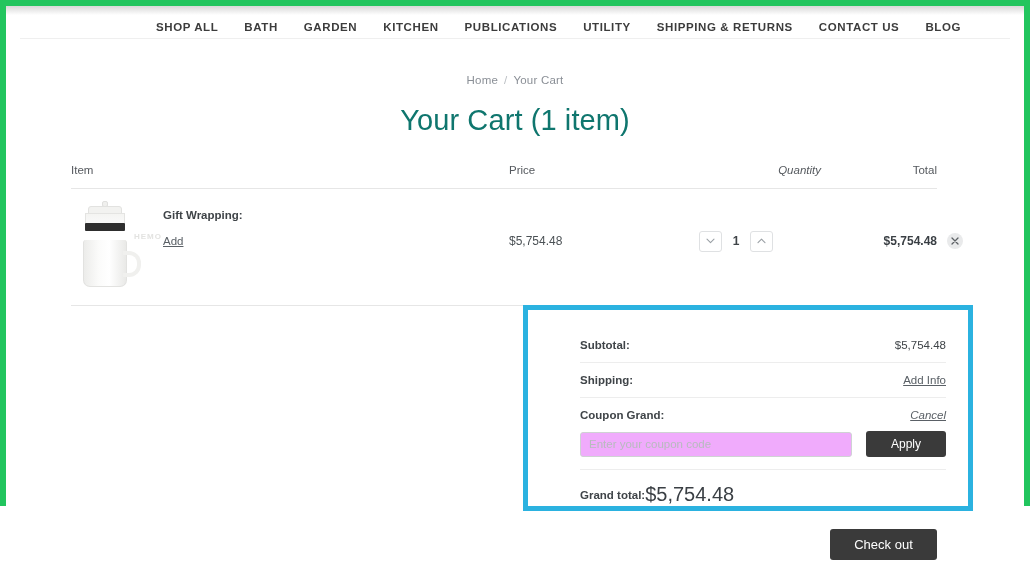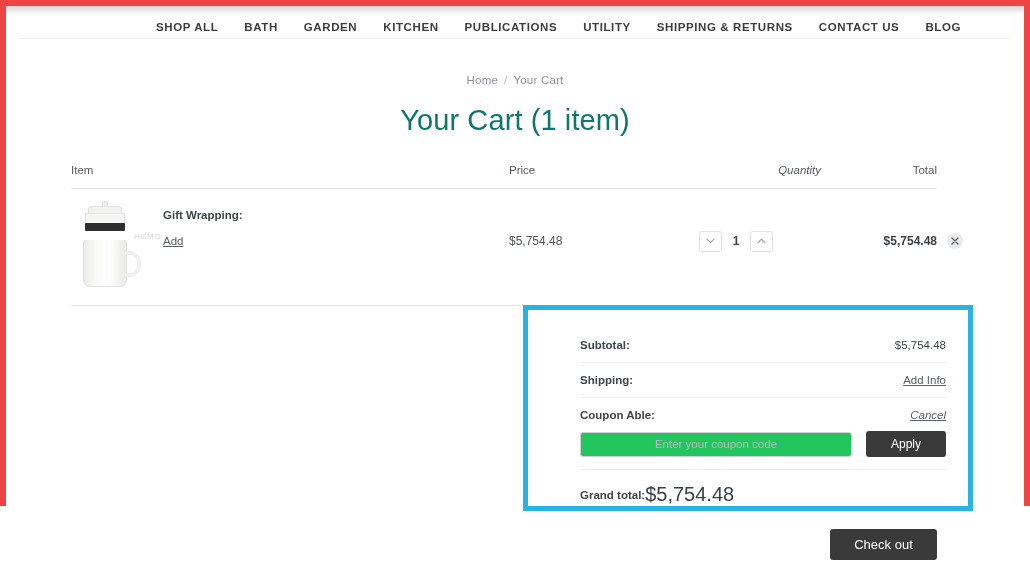--- a/index.html
+++ b/index.html
@@ -13,21 +13,21 @@
   body {
     font-family: "Liberation Sans", sans-serif;
     background: #ffffff;
   }
 
   
   .viewport {
     position: relative;
     width: 1030px;
     height: 506px;
-    border: 6px solid #ef4444;
+    border: 6px solid #22c55e;
     background: #ffffff;
   }
 
   .page {
     position: relative;
     width: 1018px;
     height: 570px;
     background: #ffffff;
     overflow: hidden;
   }
@@ -364,23 +364,22 @@
   }
   .coupon-input {
     width: 272px;
     height: 25px;
     border: 1px solid #cfd2d4;
     border-radius: 3px;
     padding: 0 8px;
     font-size: 11.5px;
     font-family: "Liberation Sans", sans-serif;
     color: #3f4448;
-    background: #22c55e;
+    background: #f0abfc;
     outline: none;
-    text-align: center;
   }
   .coupon-input::placeholder { color: #b7bbbe; }
   .apply-btn {
     width: 80px;
     height: 26px;
     background: #3a3a3a;
     color: #ffffff;
     border: none;
     border-radius: 3px;
     font-size: 12px;
@@ -511,21 +510,21 @@
           <span class="sum-label">Subtotal:</span>
           <span class="sum-value">$5,754.48</span>
         </div>
 
         <div class="sum-row">
           <span class="sum-label">Shipping:</span>
           <a class="sum-link">Add Info</a>
         </div>
 
         <div class="sum-row" style="border-bottom:none; padding-bottom:2px;">
-          <span class="sum-label">Coupon Able:</span>
+          <span class="sum-label">Coupon Grand:</span>
           <a class="sum-link italic">Cancel</a>
         </div>
 
         <div class="coupon-row">
           <input class="coupon-input" type="text" autofocus="" placeholder="Enter your coupon code" style="">
           <button class="apply-btn">Apply</button>
         </div>
 
         <div class="grand-row">
           <span class="grand-label">Grand total:</span>

